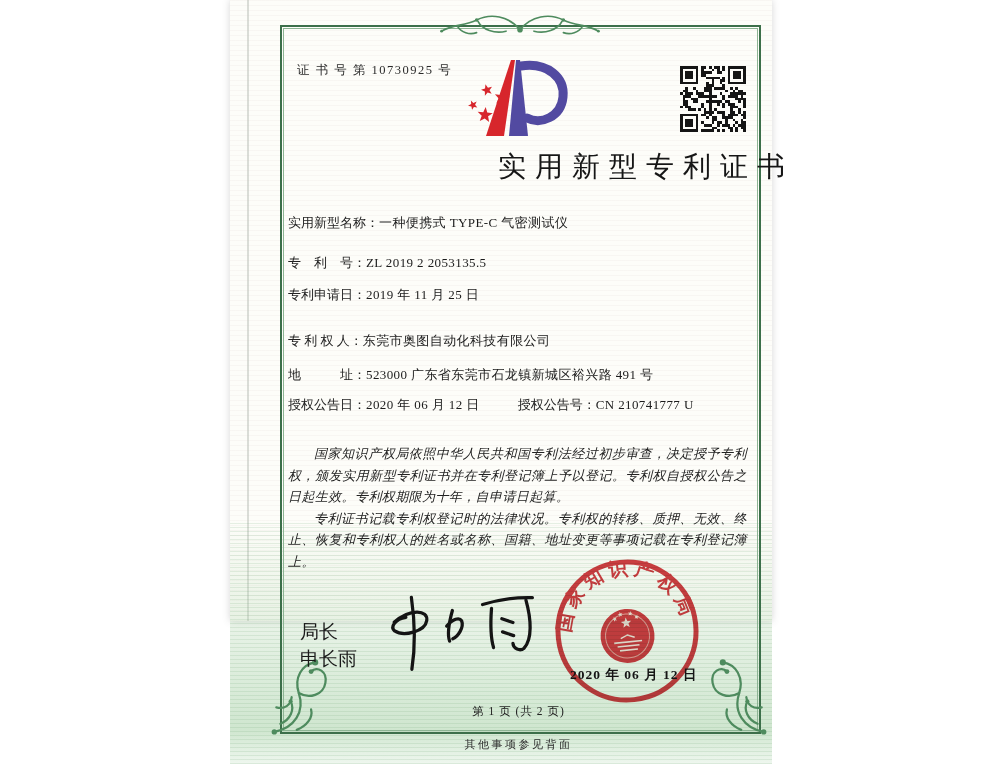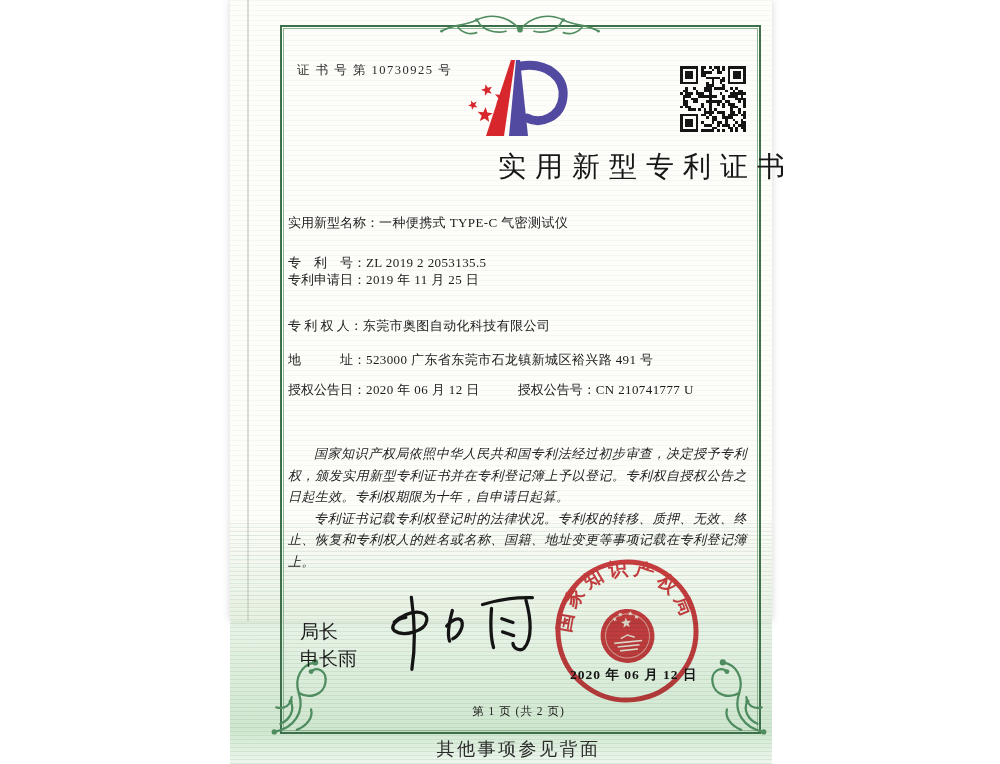--- a/index.html
+++ b/index.html
@@ -23,36 +23,36 @@
   .ornament{position:absolute;pointer-events:none;}
   .cert-no{position:absolute;left:67px;top:62px;font-size:12.5px;letter-spacing:1.5px;color:#2a2a2a;}
   .logo{position:absolute;left:222px;top:54px;width:120px;height:96px;}
   .qr{position:absolute;left:450px;top:66px;width:66px;height:66px;}
   .title{position:absolute;left:50px;top:148px;width:477px;text-align:right;
         font-size:28px;letter-spacing:9px;color:#161616;font-weight:500;padding-left:37px;}
   .fields{position:absolute;left:58px;top:214px;width:462px;font-size:13px;}
   .frow{display:flex;line-height:17px;white-space:nowrap;}
   .frow .lab{color:#222;}
   .frow .val{color:#1b1b1b;letter-spacing:.4px;}
-  .g1{margin-bottom:23px}.g2{margin-bottom:19px}.g3{}
+  .g1{margin-bottom:23px}.g2{margin-bottom:19px}.g3{margin-bottom:15px}
   .g4{margin-bottom:29px}.g5{margin-bottom:17px}.g6{margin-bottom:13px}
   .pair2{margin-left:38px;}
   .body-text{position:absolute;left:58px;top:443px;width:459px;font-size:13px;
         line-height:21.5px;font-style:italic;letter-spacing:.4px;text-align:justify;color:#222;}
   .body-text p{margin:0;text-indent:2em;}
   .officer{position:absolute;left:70px;top:618px;font-size:19px;line-height:27px;color:#1a1a1a;}
   .signature{position:absolute;left:132px;top:586px;width:185px;height:88px;transform:rotate(-3deg);}
   .seal{position:absolute;left:322px;top:556px;width:150px;height:150px;opacity:.9;
         mix-blend-mode:multiply;transform:rotate(-6deg);}
   .seal-date{position:absolute;left:340px;top:666px;width:170px;font-size:13.5px;font-weight:600;
         letter-spacing:1px;color:#151515;}
   .page-footer{position:absolute;left:50px;top:704px;width:477px;text-align:center;
         font-size:11.5px;letter-spacing:1px;color:#222;}
   .back-note{position:absolute;left:50px;top:737px;width:477px;text-align:center;
-        font-size:18px;letter-spacing:2.5px;color:#2a2a2a;}
+        font-size:11px;letter-spacing:2.5px;color:#2a2a2a;}
 </style>
 </head>
 <body>
 
 <div class="canvas">
   <div class="page">
 
     <div class="wavy"></div>
     <div class="green-tint"></div>
 

